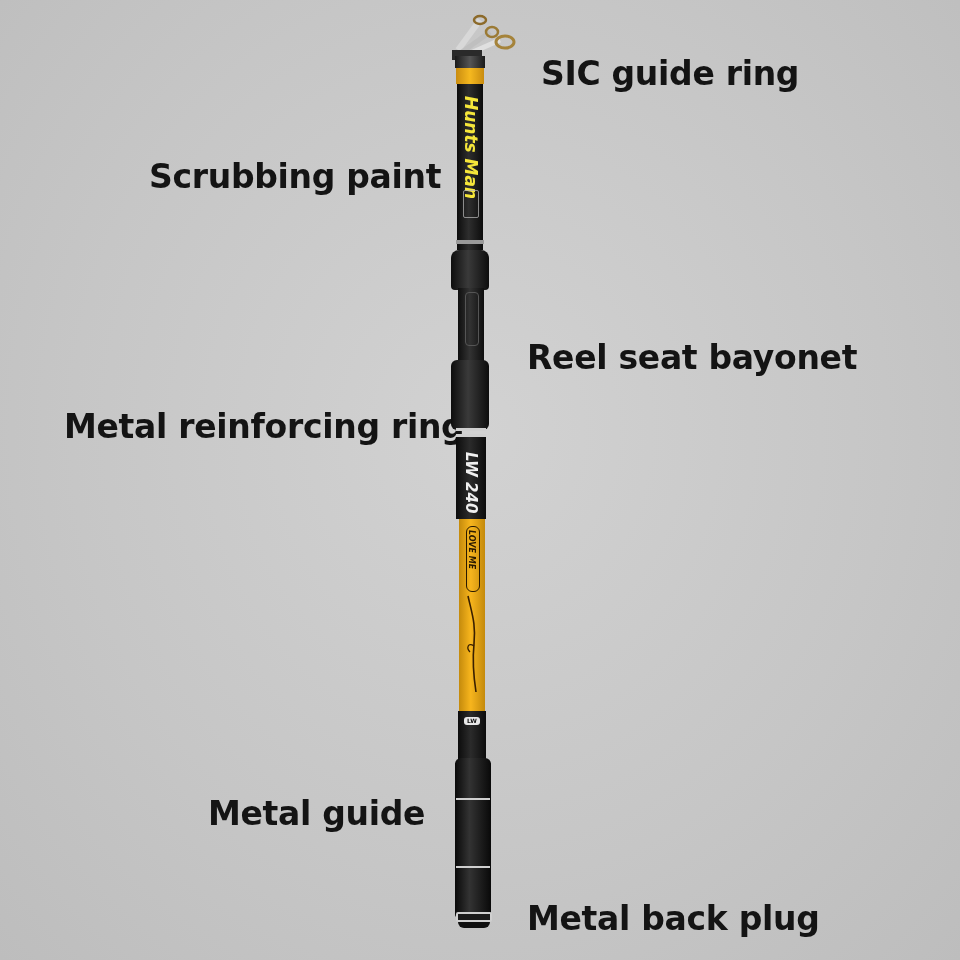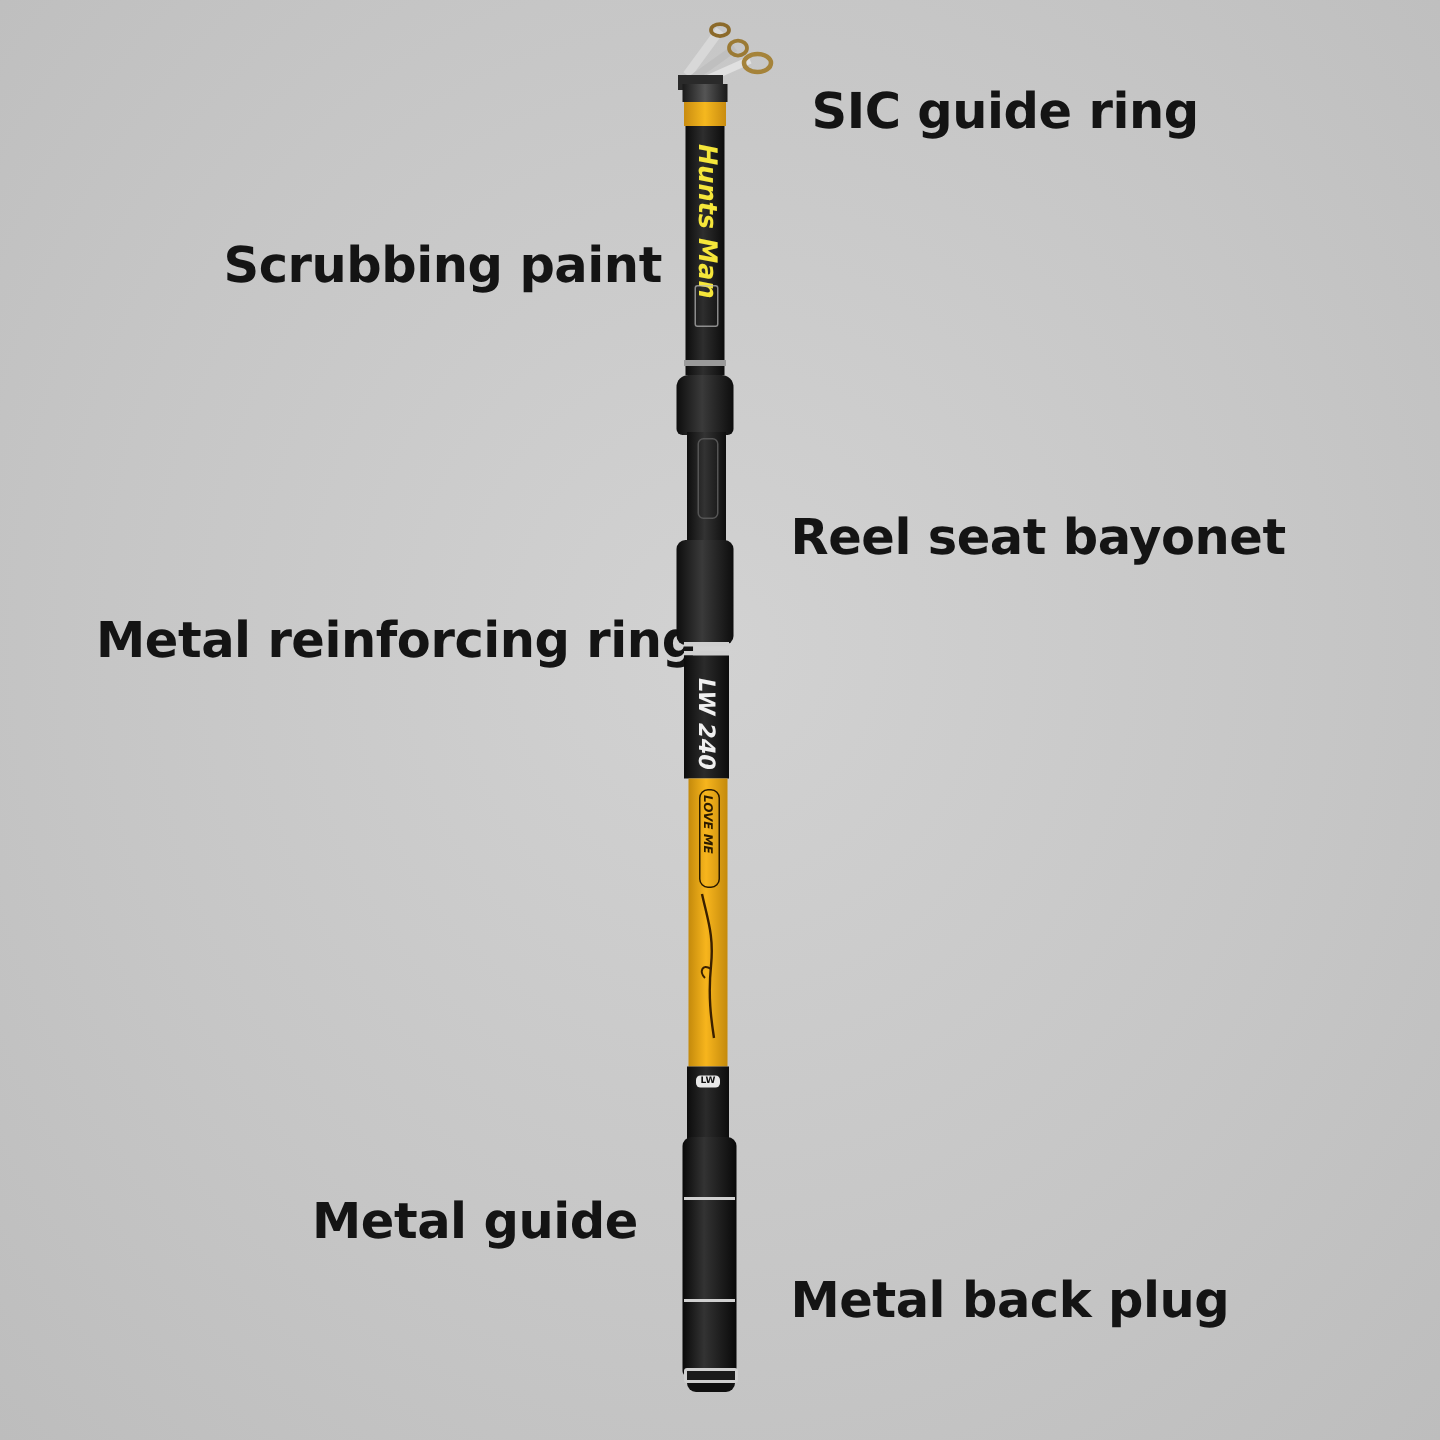--- a/index.html
+++ b/index.html
@@ -29,21 +29,21 @@
     }
   </style>
 </head>
 <body>
 
 <div class="label" style="left:541px; top:57px;">SIC guide ring</div>
 <div class="label" style="left:149px; top:160px;">Scrubbing paint</div>
 <div class="label" style="left:527px; top:301px;margin-top:40px;">Reel seat bayonet</div>
 <div class="label" style="left:64px; top:410px;">Metal reinforcing ring</div>
 <div class="label" style="left:208px; top:797px;">Metal guide</div>
-<div class="label" style="left:527px; top:850px;">Metal back plug</div>
+<div class="label" style="left:527px; top:902px;">Metal back plug</div>
 
 <div class="rod">
 
   <svg class="seg" style="left:440px; top:12px;" width="80" height="50" viewBox="0 0 80 50">
     <path d="M18 38 L40 8" stroke="#d8d8d8" stroke-width="6"></path>
     <path d="M22 40 L50 20" stroke="#bfbfbf" stroke-width="5"></path>
     <path d="M24 44 L60 28" stroke="#e0e0e0" stroke-width="5"></path>
     <ellipse cx="40" cy="8" rx="6" ry="4" fill="none" stroke="#8c6a2a" stroke-width="2.5"></ellipse>
     <ellipse cx="52" cy="20" rx="6" ry="5" fill="none" stroke="#9b7a34" stroke-width="2.5"></ellipse>
     <ellipse cx="65" cy="30" rx="9" ry="6" fill="none" stroke="#a5833a" stroke-width="3"></ellipse>

